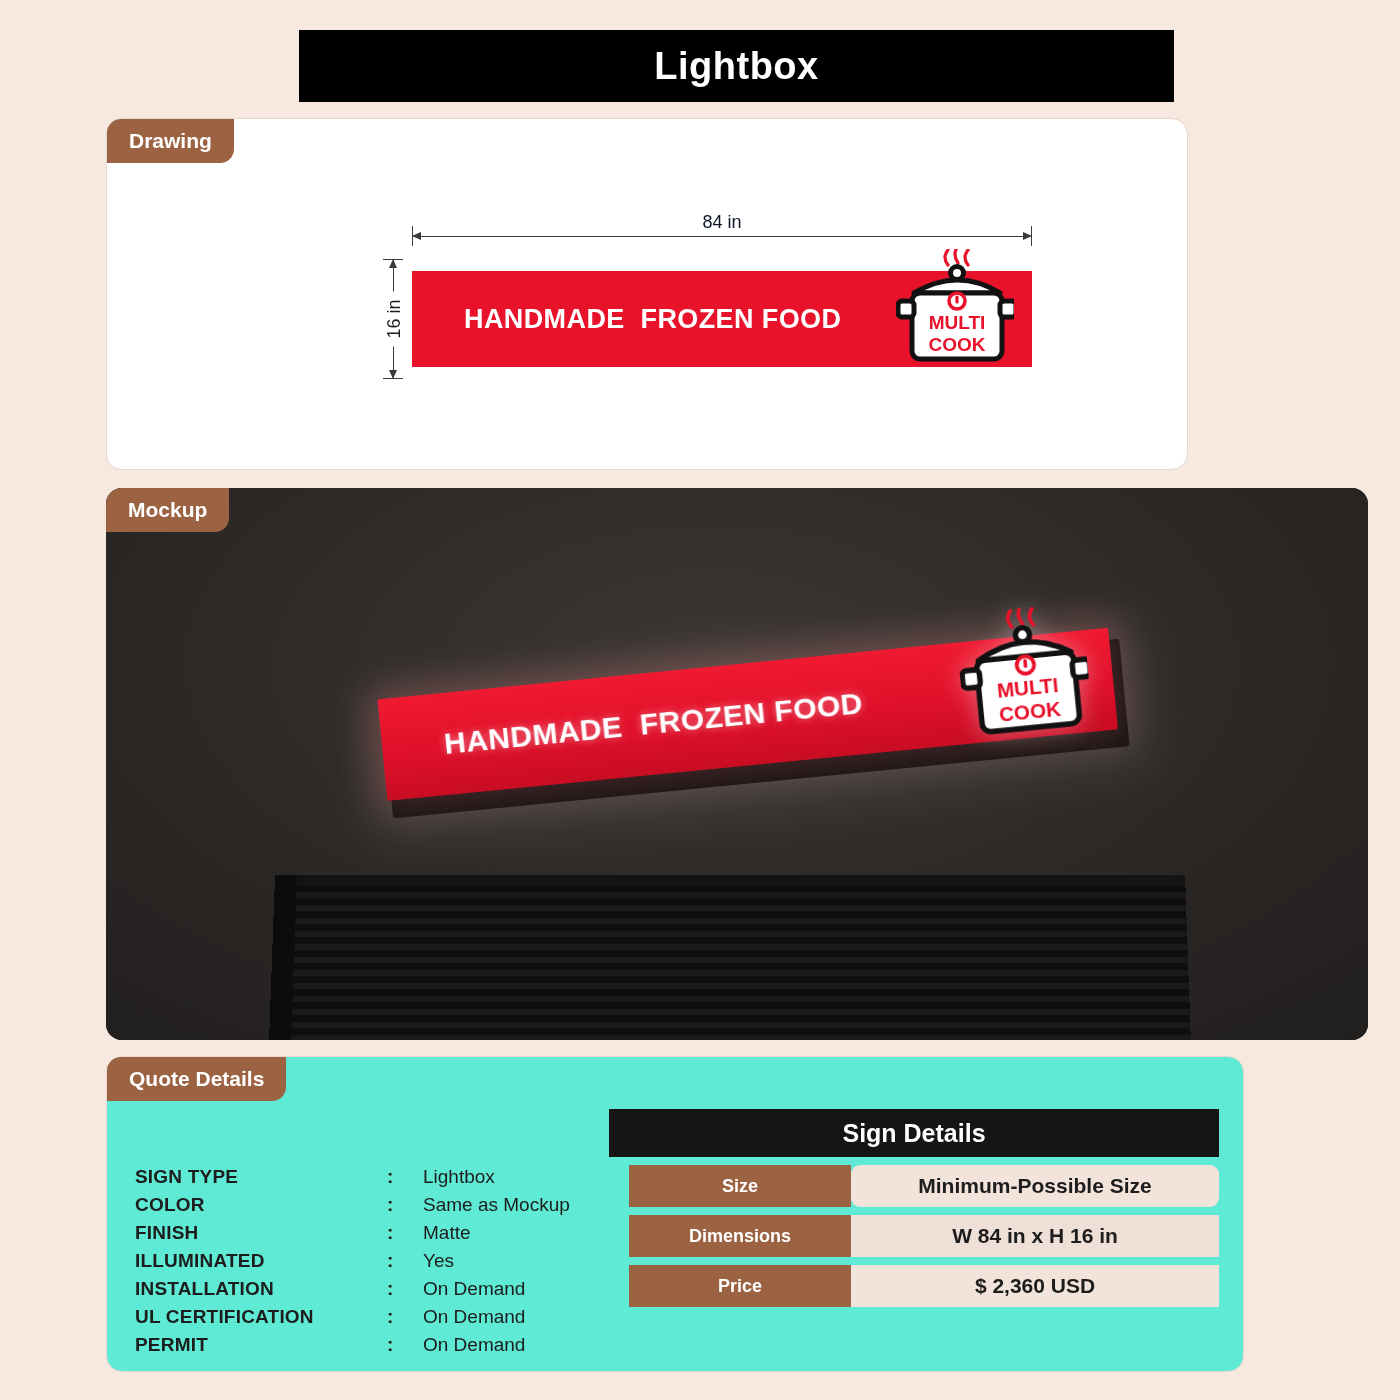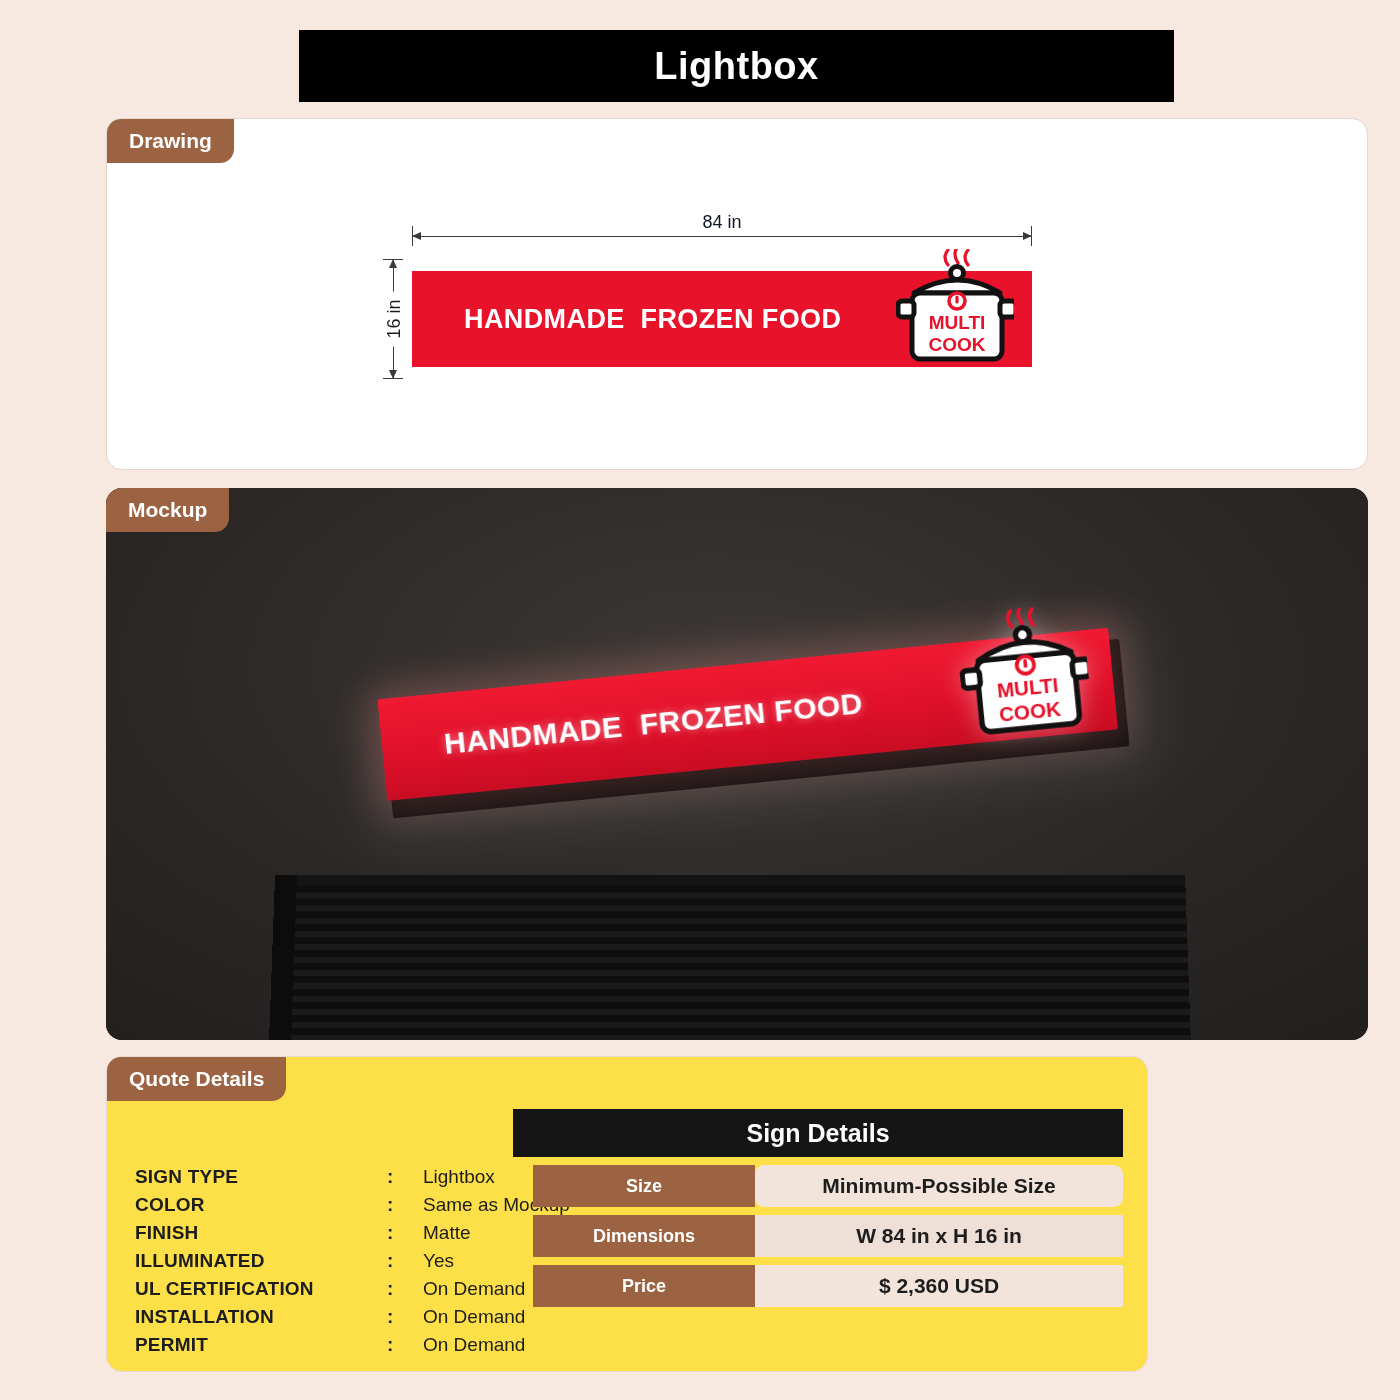--- a/index.html
+++ b/index.html
@@ -47,21 +47,21 @@
     font-size: 21px; font-weight: bold;
     display: flex; align-items: center;
     border-top-left-radius: 14px;
     border-bottom-right-radius: 14px;
     z-index: 5;
   }
 
   
   #drawing-section {
     left: 72px; top: 118px;
-    width: 1262px; height: 352px;
+    width: 1082px; height: 352px;
     background: #ffffff;
     border: 1px solid #e3d7d0;
   }
   .draw-canvas { position: absolute; inset: 0; }
 
   .dim-top {
     position: absolute;
     left: 305px; top: 107px;
     width: 620px; height: 20px;
   }
@@ -199,22 +199,22 @@
   .mock-logo-wrap {
     position: absolute;
     right: 24px; top: -28px;
     width: 128px; height: 138px;
     filter: drop-shadow(0 0 12px rgba(255,255,255,0.35));
   }
 
   
   #quote-section {
     left: 72px; top: 1056px;
-    width: 1042px; height: 316px;
-    background: #fde047;
+    width: 1138px; height: 316px;
+    background: #5eead4;
     border: 1px solid #ead9d0;
   }
   .cust-line {
     position: absolute;
     left: 28px; top: 56px;
     width: 600px;
     padding-bottom: 8px;
     border-bottom: 2px solid #1d1d1d;
     display: flex; align-items: baseline; gap: 10px;
   }
@@ -374,26 +374,26 @@
           <td class="k">FINISH</td>
           <td class="c">:</td>
           <td class="v">Matte</td>
         </tr>
         <tr>
           <td class="k">ILLUMINATED</td>
           <td class="c">:</td>
           <td class="v">Yes</td>
         </tr>
         <tr>
+          <td class="k">INSTALLATION</td>
+          <td class="c">:</td>
+          <td class="v">On Demand</td>
+        </tr>
+        <tr>
           <td class="k">UL CERTIFICATION</td>
-          <td class="c">:</td>
-          <td class="v">On Demand</td>
-        </tr>
-        <tr>
-          <td class="k">INSTALLATION</td>
           <td class="c">:</td>
           <td class="v">On Demand</td>
         </tr>
         <tr>
           <td class="k">PERMIT</td>
           <td class="c">:</td>
           <td class="v">On Demand</td>
         </tr>
       </tbody>
     </table>

